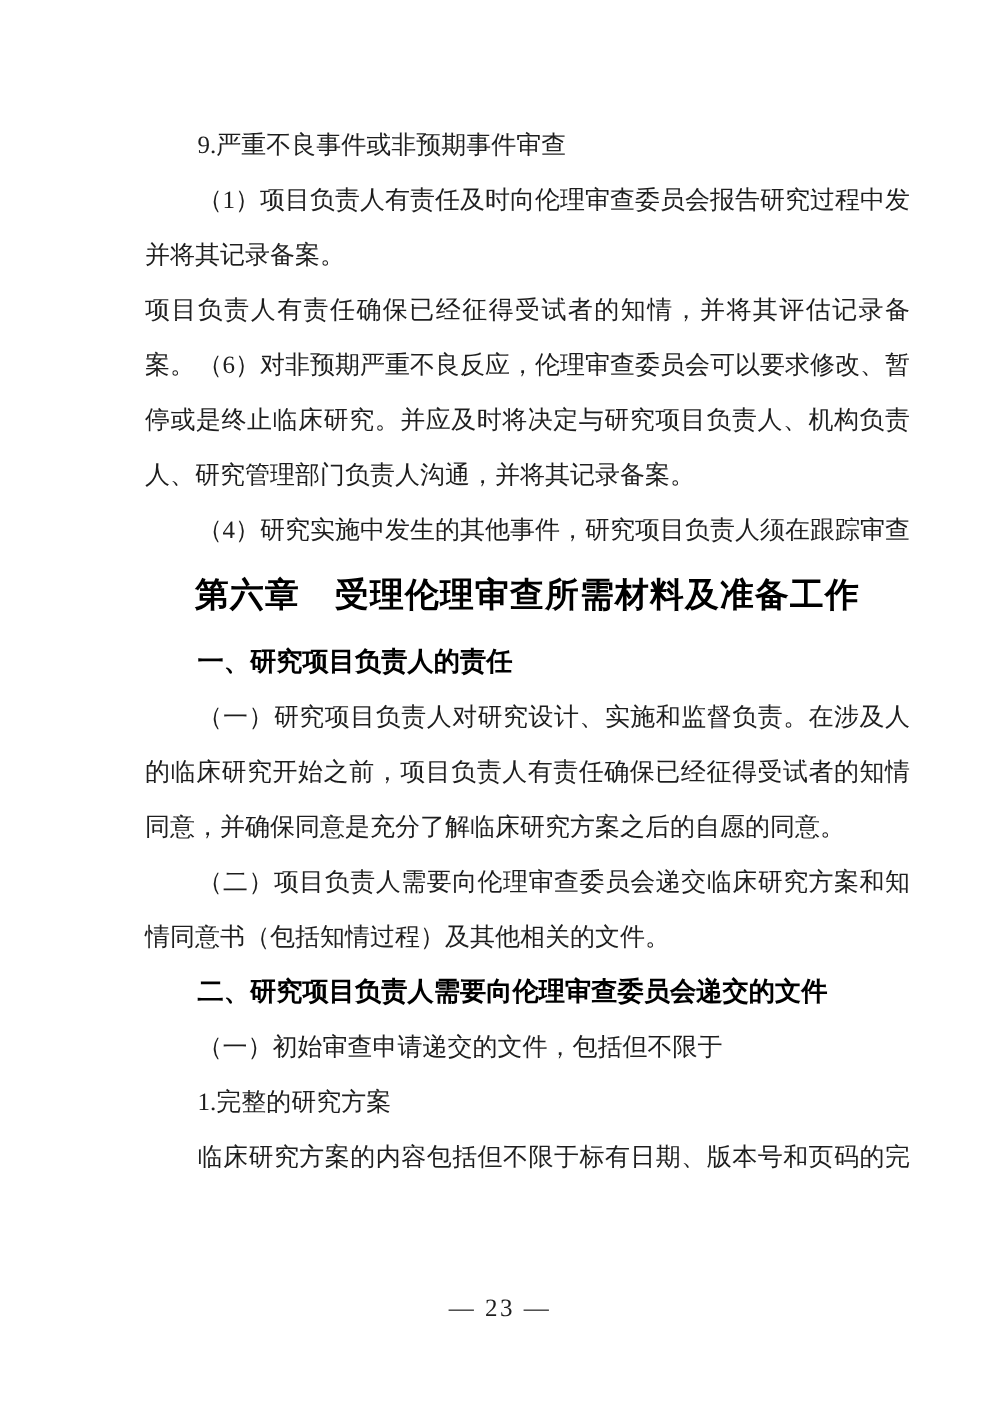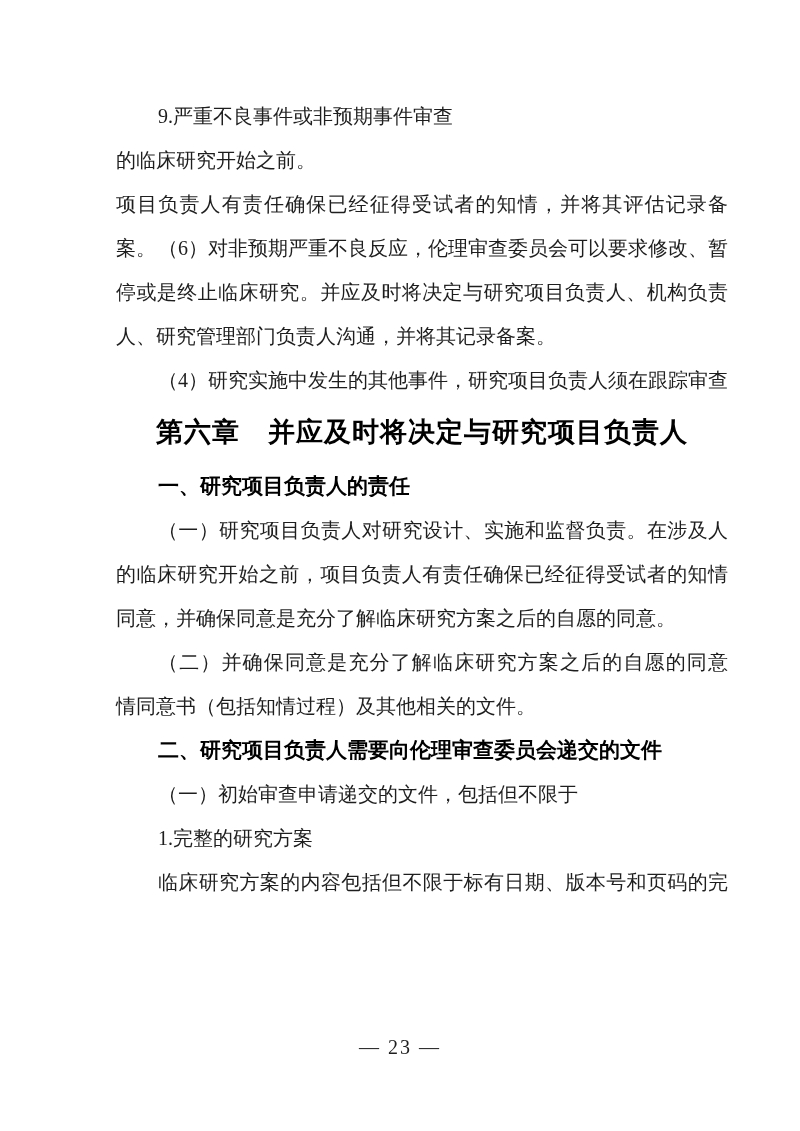--- a/index.html
+++ b/index.html
@@ -75,39 +75,40 @@
   }
 </style>
 </head>
 <body>
 
 <div class="page">
   <div class="content">
 
     <div class="line indent end">9.严重不良事件或非预期事件审查</div>
 
-    <div class="line end">的临床研究开始之前。</div>
+    <div class="line indent">（1）项目负责人有责任及时向伦理审查委员会报告研究过程中发</div>
+    <div class="line end">并将其记录备案。</div>
 
     <div class="line end">项目负责人有责任确保已经征得受试者的知情，并将其评估记录备案。</div>
 
     <div class="line indent">（6）对非预期严重不良反应，伦理审查委员会可以要求修改、暂</div>
     <div class="line">停或是终止临床研究。并应及时将决定与研究项目负责人、机构负责</div>
     <div class="line end">人、研究管理部门负责人沟通，并将其记录备案。</div>
 
     <div class="line indent">（4）研究实施中发生的其他事件，研究项目负责人须在跟踪审查</div>
 
-    <div class="chapter-title">第六章　并应及时将决定与研究项目负责人</div>
+    <div class="chapter-title">第六章　受理伦理审查所需材料及准备工作</div>
 
     <div class="section-heading first">一、研究项目负责人的责任</div>
 
     <div class="line indent">（一）研究项目负责人对研究设计、实施和监督负责。在涉及人</div>
     <div class="line">的临床研究开始之前，项目负责人有责任确保已经征得受试者的知情</div>
     <div class="line end">同意，并确保同意是充分了解临床研究方案之后的自愿的同意。</div>
 
-    <div class="line indent">（二）并确保同意是充分了解临床研究方案之后的自愿的同意</div>
+    <div class="line indent">（二）项目负责人需要向伦理审查委员会递交临床研究方案和知</div>
     <div class="line end">情同意书（包括知情过程）及其他相关的文件。</div>
 
     <div class="section-heading">二、研究项目负责人需要向伦理审查委员会递交的文件</div>
 
     <div class="line indent end">（一）初始审查申请递交的文件，包括但不限于</div>
     <div class="line indent end">1.完整的研究方案</div>
     <div class="line indent">临床研究方案的内容包括但不限于标有日期、版本号和页码的完</div>
 
   </div>
 

